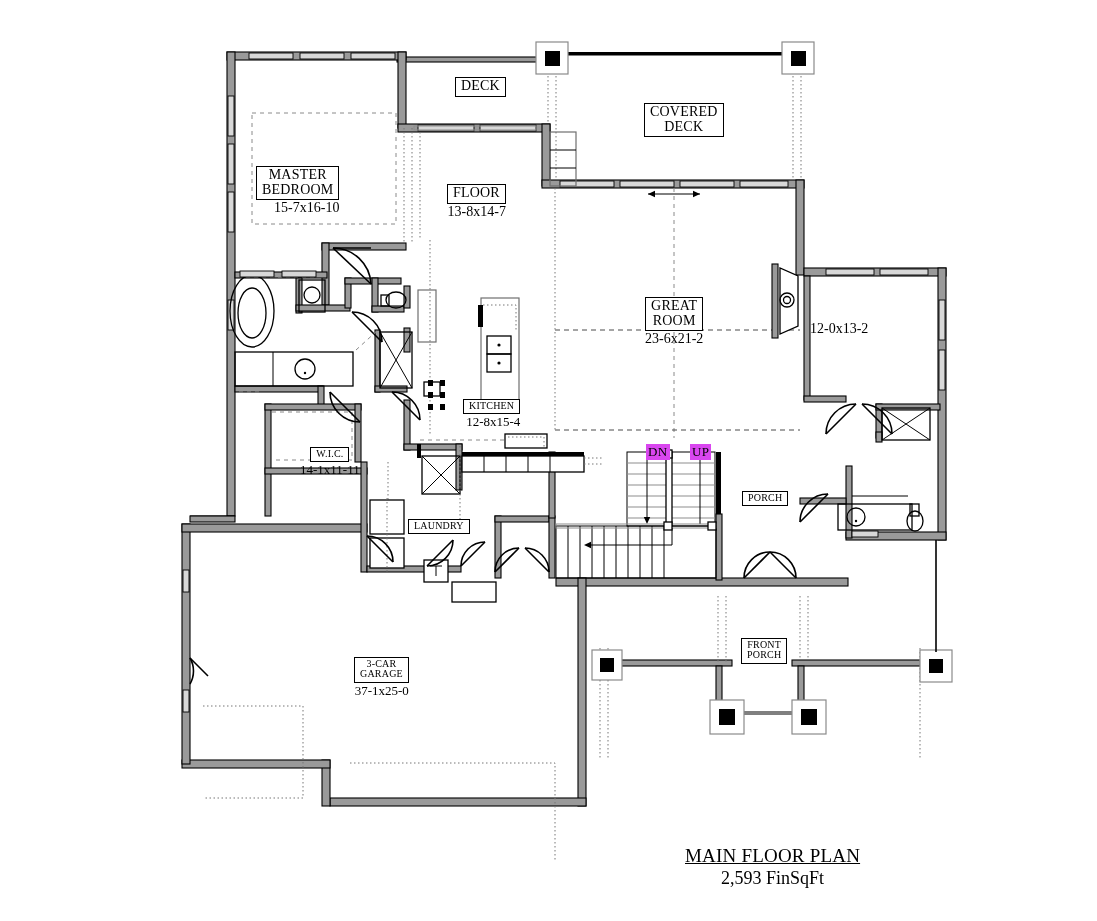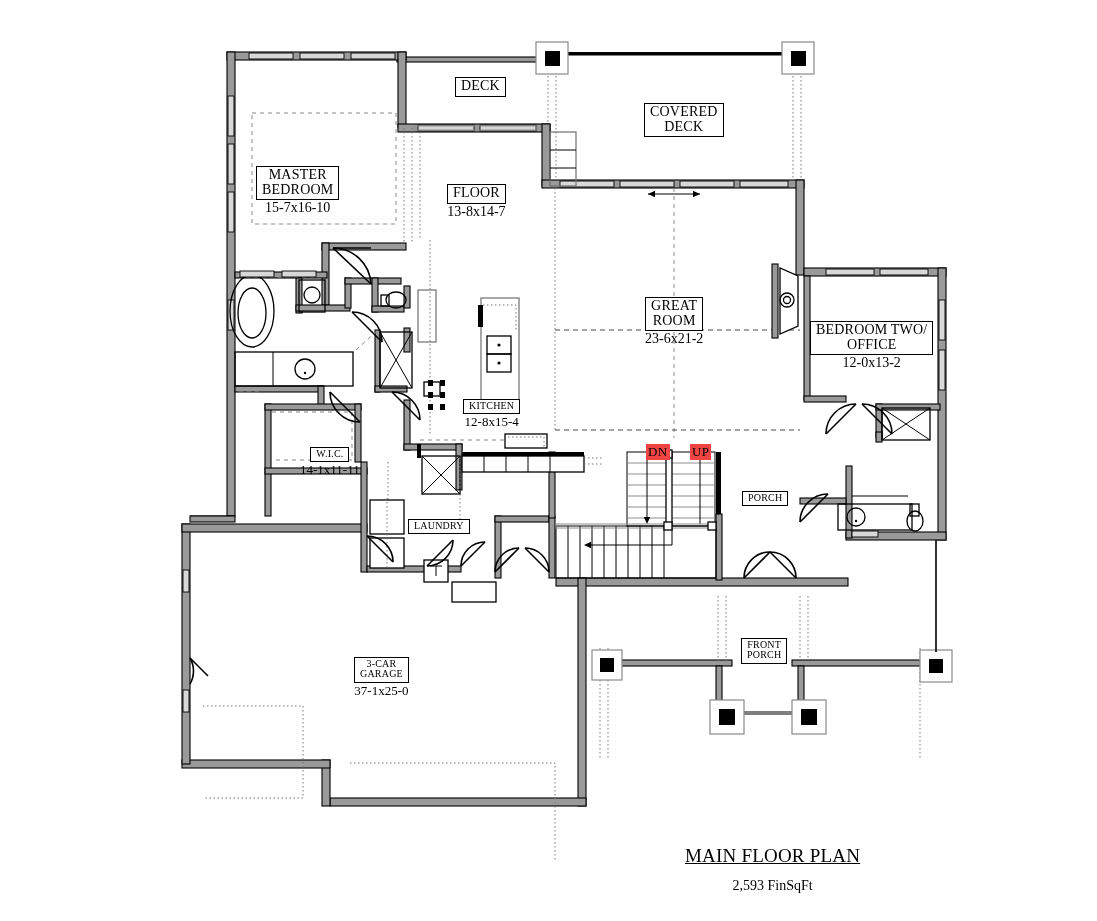--- a/index.html
+++ b/index.html
@@ -46,46 +46,47 @@
   }
   .room-label .namebox .ln {
     display: block;
     line-height: 1.04;
   }
   .room-label .dims {
     display: block;
     font-size: 14px;
     margin-top: 1px;
     background: transparent;
+    text-align: right;
   }
   .small .namebox { font-size: 10px; }
   .small .dims { font-size: 13px; }
   .stair-tag {
     position: absolute;
     font-size: 13px;
     letter-spacing: 0.4px;
-    background: #ef4444;
+    background: #d946ef;
     padding: 0 2px;
     pointer-events: none;
   }
   #plan-title {
     position: absolute;
     text-align: center;
     white-space: nowrap;
   }
   #plan-title .t1 {
     display: block;
     font-size: 19px;
     text-decoration: underline;
     letter-spacing: 0.2px;
   }
   #plan-title .t2 {
     display: block;
-    font-size: 14px;
-    margin-top: 11px;
+    font-size: 18px;
+    margin-top: 1px;
     font-family: Liberation Serif, serif;
   }
 </style>
 </head>
 <body>
 
 <div id="plan-root">
 
   <svg id="plan-svg" viewBox="0 0 1097 921">
     <defs>
@@ -507,24 +508,20 @@
 
   <div class="room-label" style="left:645px; top:264px;margin-top:33px;">
     <span class="namebox">
       <span class="ln">GREAT</span>
       <span class="ln">ROOM</span>
     </span>
     <span class="dims">23-6x21-2</span>
   </div>
 
   <div class="room-label" style="left:810px; top:321px;">
-    <span class="namebox">
-      <span class="ln">BEDROOM TWO/</span>
-      <span class="ln">OFFICE</span>
-    </span>
     <span class="dims">12-0x13-2</span>
   </div>
 
   <div class="room-label small" style="left:463px; top:396px;">
     <span class="namebox">
       <span class="ln">KITCHEN</span>
     </span>
     <span class="dims">12-8x15-4</span>
   </div>
 

